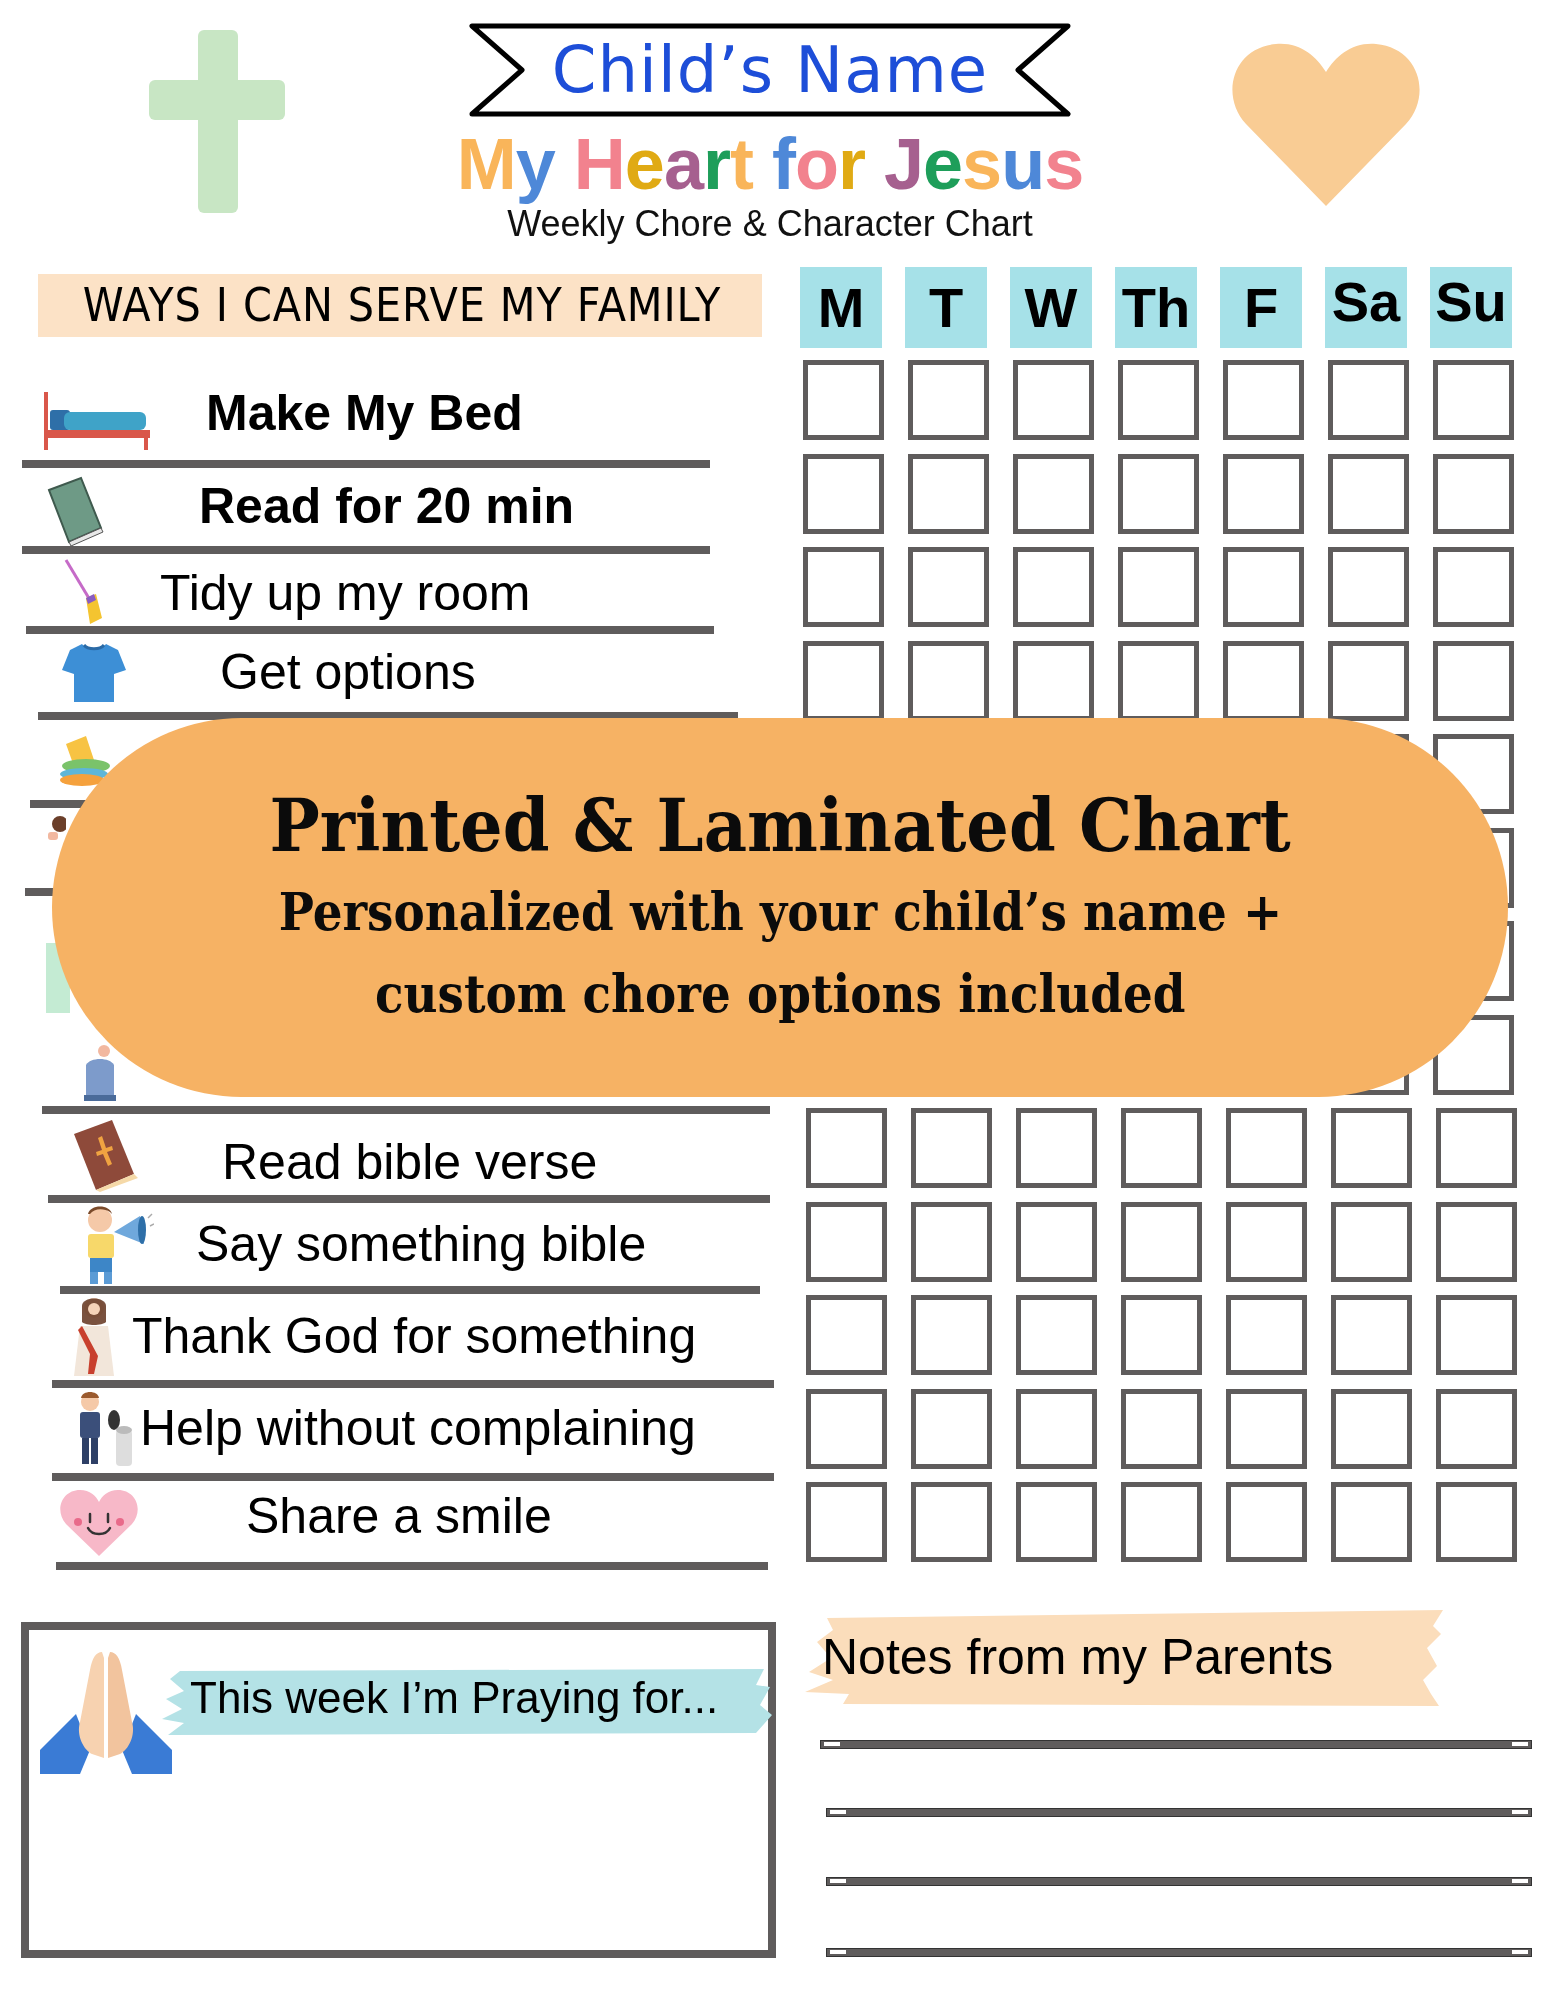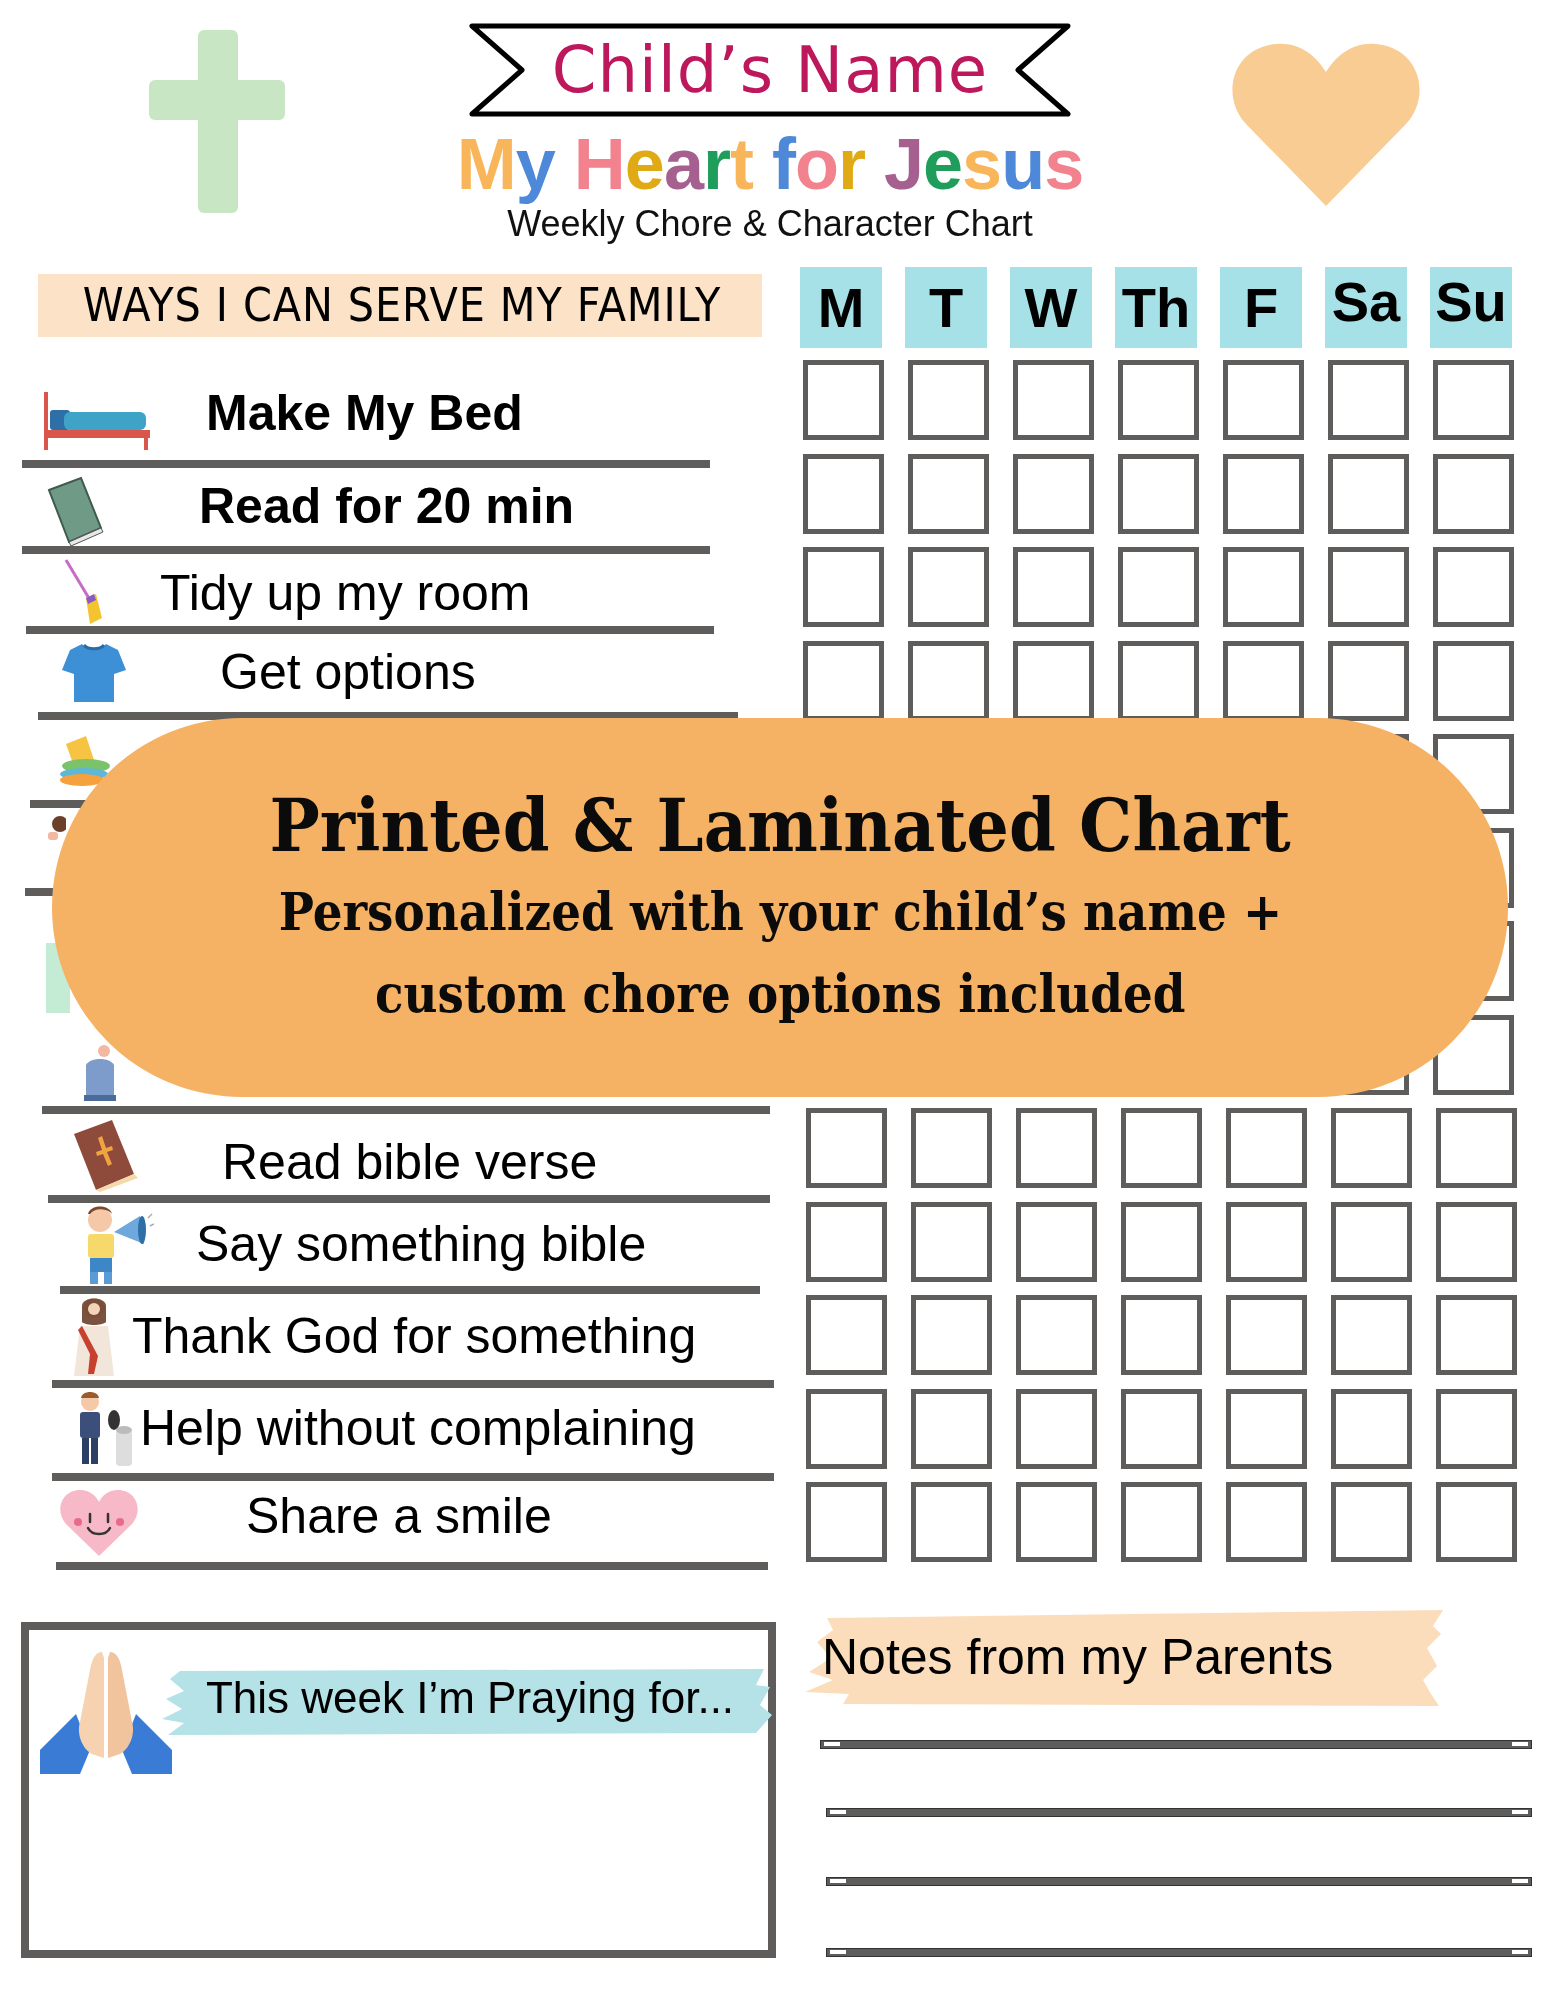--- a/index.html
+++ b/index.html
@@ -10,21 +10,21 @@
   
   .cross-v { left: 198px; top: 30px; width: 40px; height: 183px; background: #C8E6C4; border-radius: 6px; }
   .cross-h { left: 149px; top: 80px; width: 136px; height: 40px; background: #C8E6C4; border-radius: 6px; }
 
   
   .heart { left: 1228px; top: 38px; width: 196px; height: 170px; }
 
   
   .ribbon { left: 468px; top: 22px; width: 604px; height: 96px; }
   .child-name { left: 468px; top: 24px; width: 604px; height: 92px; display: flex; align-items: center; justify-content: center;
-    font-family: "DejaVu Sans", sans-serif; font-size: 64px; letter-spacing: 1px; color: #be185d; }
+    font-family: "DejaVu Sans", sans-serif; font-size: 64px; letter-spacing: 1px; color: #1d4ed8; }
 
   
   .main-title { left: 300px; top: 122px; width: 940px; height: 84px; text-align: center;
     font-family: "Liberation Sans", sans-serif; font-weight: bold; font-size: 72px; letter-spacing: -1px; line-height: 84px; }
   .main-title span { display: inline; }
   .subtitle { left: 300px; top: 204px; width: 940px; text-align: center; font-size: 36px; line-height: 40px; color: #111; }
 
   
   .section-hdr-bg { left: 38px; top: 274px; width: 724px; height: 63px; background: #FCE2C6; }
   .section-hdr { left: 32px; top: 272px; width: 740px; height: 66px; display: flex; align-items: center; justify-content: center;
@@ -44,21 +44,21 @@
 
   
   .promo { left: 52px; top: 718px; width: 1456px; height: 379px; background: #F6B264; border-radius: 190px / 190px; z-index: 10;
     display: flex; flex-direction: column; align-items: center; justify-content: center; text-align: center; }
   .promo-title { font-family: "DejaVu Serif", serif; font-weight: bold; font-size: 72px; line-height: 90px; color: #0b0b0b; transform: scaleX(0.93); }
   .promo-sub { font-family: "DejaVu Serif", serif; font-weight: bold; font-size: 52px; line-height: 82px; color: #0b0b0b; transform: scaleX(0.9); }
 
   
   .prayer-box { left: 21px; top: 1622px; width: 755px; height: 336px; border: 8px solid #5F5C5C; background: #fff; }
   .prayer-brush { left: 160px; top: 1665px; width: 612px; height: 72px; }
-  .prayer-label { left: 190px; top: 1662px; width: 560px; height: 72px; font-size: 44px; line-height: 72px; white-space: nowrap; text-align: center; }
+  .prayer-label { left: 190px; top: 1662px; width: 560px; height: 72px; font-size: 44px; line-height: 72px; white-space: nowrap; }
   .praying-hands { left: 40px; top: 1650px; width: 132px; height: 124px; }
 
   
   .notes-brush { left: 803px; top: 1608px; width: 640px; height: 100px; }
   .notes-label { left: 822px; top: 1622px; width: 600px; height: 70px; font-size: 50px; line-height: 70px; white-space: nowrap; }
   .note-line { height: 9px; background: #5F5C5C; border: 1.5px solid #333; }
   .note-line::before, .note-line::after { content: ""; position: absolute; top: 1px; width: 16px; height: 4px; background: #fff; }
   .note-line::before { left: 3px; } .note-line::after { right: 3px; }
 </style>
 </head>

